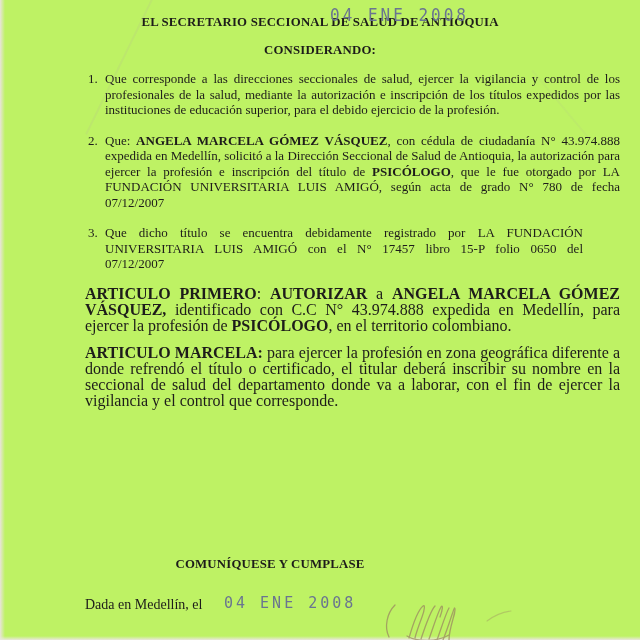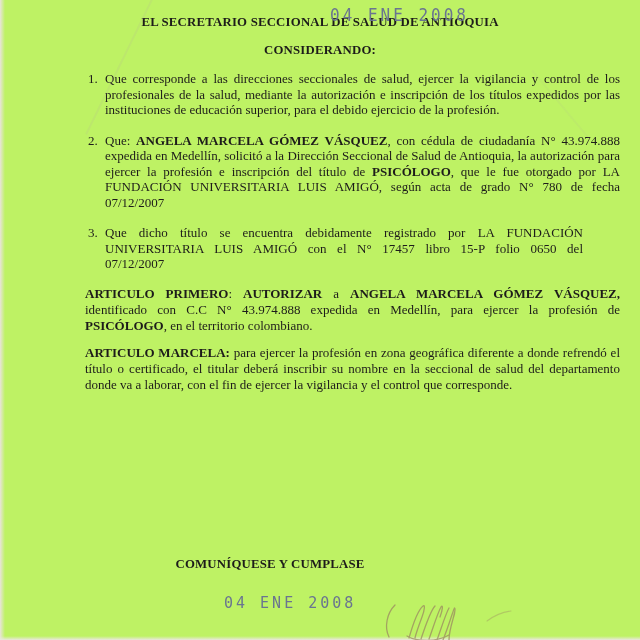--- a/index.html
+++ b/index.html
@@ -59,21 +59,21 @@
     display:flex;
     margin:15px 20px 0 88px;
     font-size:13px;line-height:15.5px;
   }
   .item:first-child{margin-top:13px;}
   .item-number{width:17px;flex:none;}
   .item-text{flex:1;text-align:justify;}
   .item-loose{word-spacing:4px;max-width:478px;}
   .article{
     margin:14px 20px 0 85px;
-    font-size:13px;line-height:16px;
+    font-size:16px;line-height:16px;
     text-align:justify;
   }
   .article-2{margin-top:11px;}
   .closing-heading{
     position:absolute;left:0;top:557px;width:540px;
     text-align:center;
     font-size:12.8px;font-weight:bold;letter-spacing:.2px;
   }
   .issued-line{
     position:absolute;left:85px;top:597px;
@@ -114,20 +114,21 @@
     </li>
   </ol>
 
 
   <p class="article article-1"><span style="font-weight: bold;">ARTICULO PRIMERO</span><span>: </span><span style="font-weight: bold;">AUTORIZAR</span><span> a </span><span style="font-weight: bold;">ANGELA MARCELA GÓMEZ VÁSQUEZ,</span><span> identificado con C.C N° 43.974.888 expedida en Medellín, para ejercer la profesión de </span><span style="font-weight: bold;">PSICÓLOGO</span><span>, en el territorio colombiano.</span></p>
 
   <p class="article article-2"><span style="font-weight: bold;">ARTICULO MARCELA:</span><span> para ejercer la profesión en zona geográfica diferente a donde refrendó el título o certificado, el titular deberá inscribir su nombre en la seccional de salud del departamento donde va a laborar, con el fin de ejercer la vigilancia y el control que corresponde.</span></p>
 
   <div class="closing-heading">COMUNÍQUESE Y CUMPLASE</div>
 
+  <div class="issued-line">Dada en Medellín, el</div>
 
   <div class="stamp stamp-bottom">04 ENE 2008</div>
 
   <svg class="signature" width="160" height="43" viewBox="0 0 160 43" fill="none" xmlns="http://www.w3.org/2000/svg">
     <g stroke="#9a8660" stroke-width="1.3" stroke-linecap="round" opacity="0.72">
       <path d="M6,40 C1,30 4,16 12,8"></path>
       <path d="M26,41 C30,27 35,13 40,9 C42,7 42,12 39,20 C36,28 33,36 32,41"></path>
       <path d="M38,42 C43,27 48,13 52,9"></path>
       <path d="M46,42 C51,28 55,15 58,10 C60,7 60,12 57,20"></path>
       <path d="M54,43 C59,29 63,16 66,11"></path>

